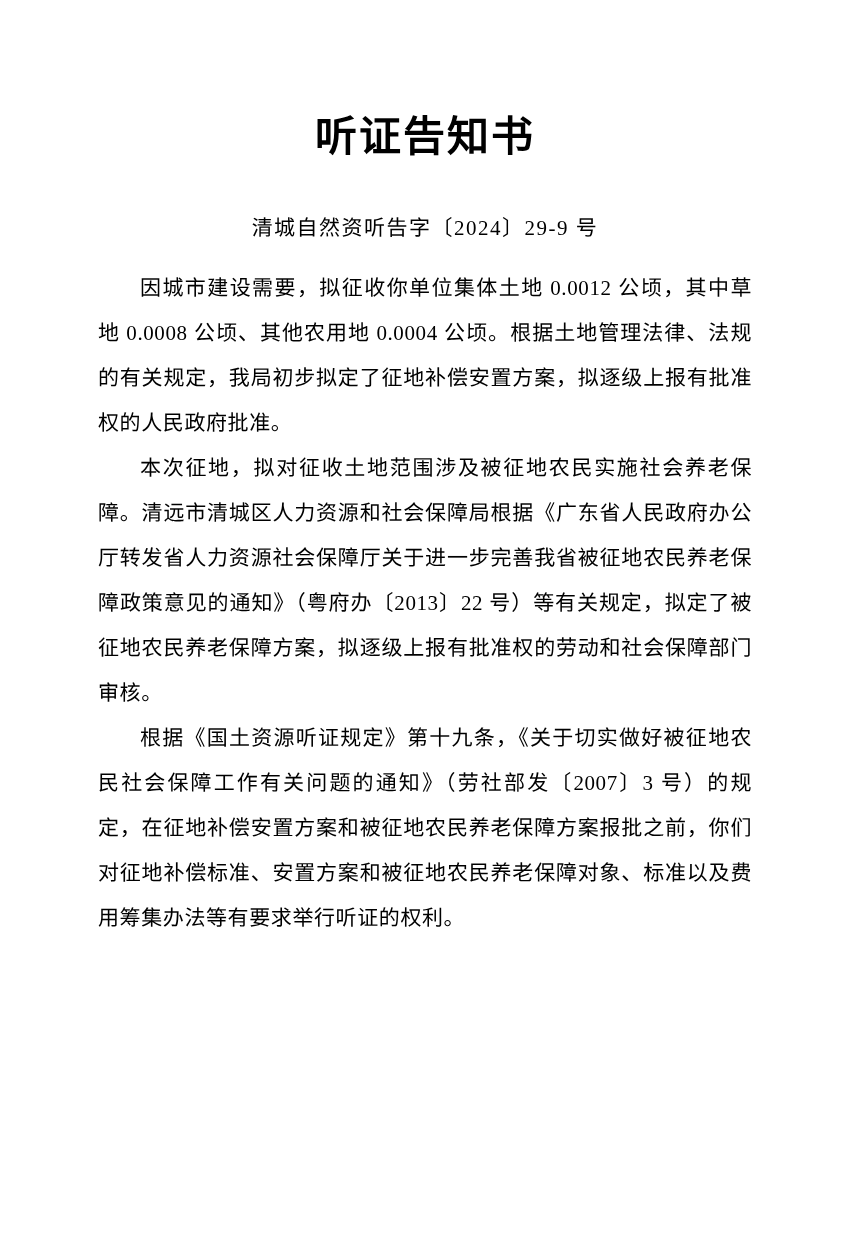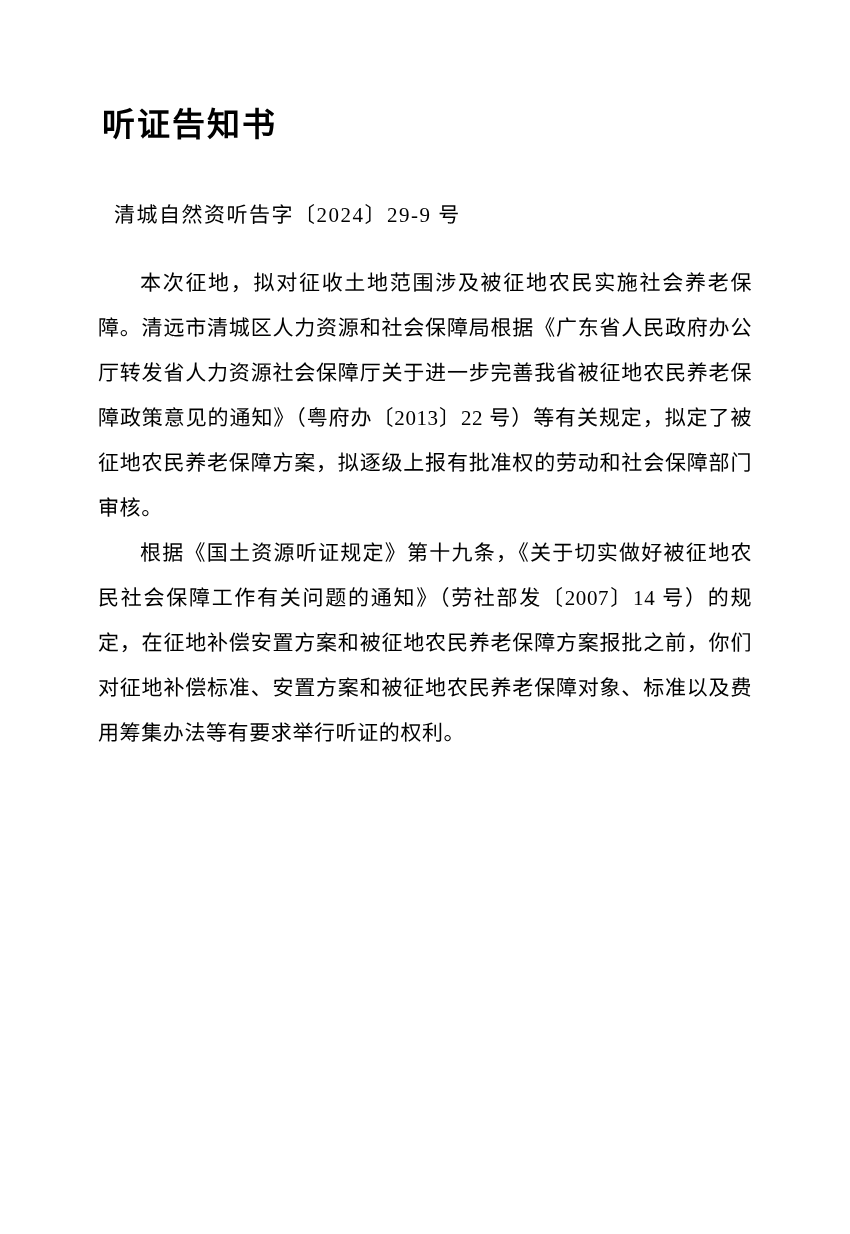--- a/index.html
+++ b/index.html
@@ -28,35 +28,36 @@
   
   .content {
     position: absolute;
     left: 98px;
     top: 0;
     width: 654px;
   }
 
   
   .doc-title {
-    margin: 4px;
+    margin: 12px;
     padding: 0;
+    text-align: center;
     font-family: "DejaVu Sans", "Liberation Sans", sans-serif;
     font-weight: 700;
-    font-size: 33px;
+    font-size: 42px;
     line-height: 1;
     letter-spacing: 2px;
     padding-top: 104px;
   }
 
   
   .doc-number {
-    margin: 16px;
+    margin: 8px;
     padding: 0;
-    text-align: left;
+    text-align: center;
     font-size: 21px;
     line-height: 1;
     letter-spacing: 1.5px;
     padding-top: 48px;
     font-family: "Liberation Serif", "DejaVu Serif", serif;
   }
 
   
   .addressee {
     margin: 0;
@@ -93,18 +94,19 @@
 
 <div class="page">
   <div class="content">
 
     <h1 class="doc-title">听证告知书</h1>
 
     <div class="doc-number">清城自然资听告字〔2024〕29-9 号</div>
 
 
     <div class="body-block">
+      <p class="para">因城市建设需要，拟征收你单位集体土地 0.0012 公顷，其中草地 0.0008 公顷、其他农用地 0.0004 公顷。根据土地管理法律、法规的有关规定，我局初步拟定了征地补偿安置方案，拟逐级上报有批准权的人民政府批准。</p>
       <p class="para">本次征地，拟对征收土地范围涉及被征地农民实施社会养老保障。清远市清城区人力资源和社会保障局根据《广东省人民政府办公厅转发省人力资源社会保障厅关于进一步完善我省被征地农民养老保障政策意见的通知》（粤府办〔2013〕22 号）等有关规定，拟定了被征地农民养老保障方案，拟逐级上报有批准权的劳动和社会保障部门审核。</p>
-      <p class="para">根据《国土资源听证规定》第十九条，《关于切实做好被征地农民社会保障工作有关问题的通知》（劳社部发〔2007〕14 号）的规定，在征地补偿安置方案和被征地农民养老保障方案报批之前，你们对征地补偿标准、安置方案和被征地农民养老保障对象、标准以及费用筹集办法等有要求举行听证的权利。</p>
+      <p class="para">根据《国土资源听证规定》第十九条，《关于切实做好被征地农民社会保障工作有关问题的通知》（劳社部发〔2007〕3 号）的规定，在征地补偿安置方案和被征地农民养老保障方案报批之前，你们对征地补偿标准、安置方案和被征地农民养老保障对象、标准以及费用筹集办法等有要求举行听证的权利。</p>
     </div>
 
   </div>
 </div>
 
 </body></html>

